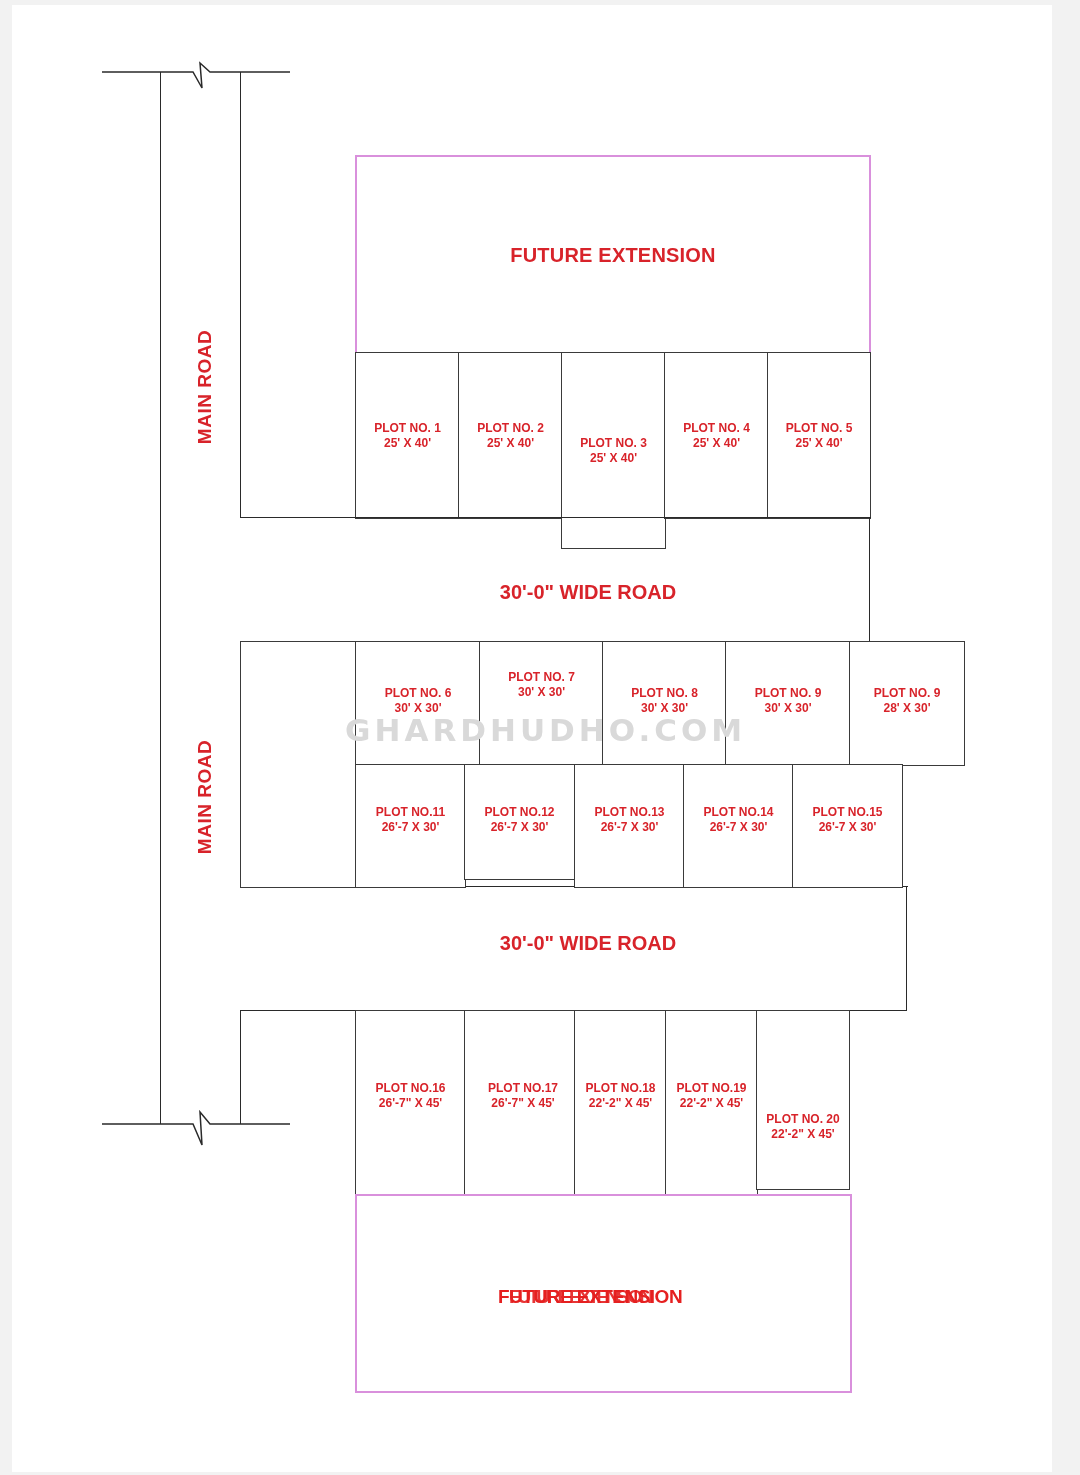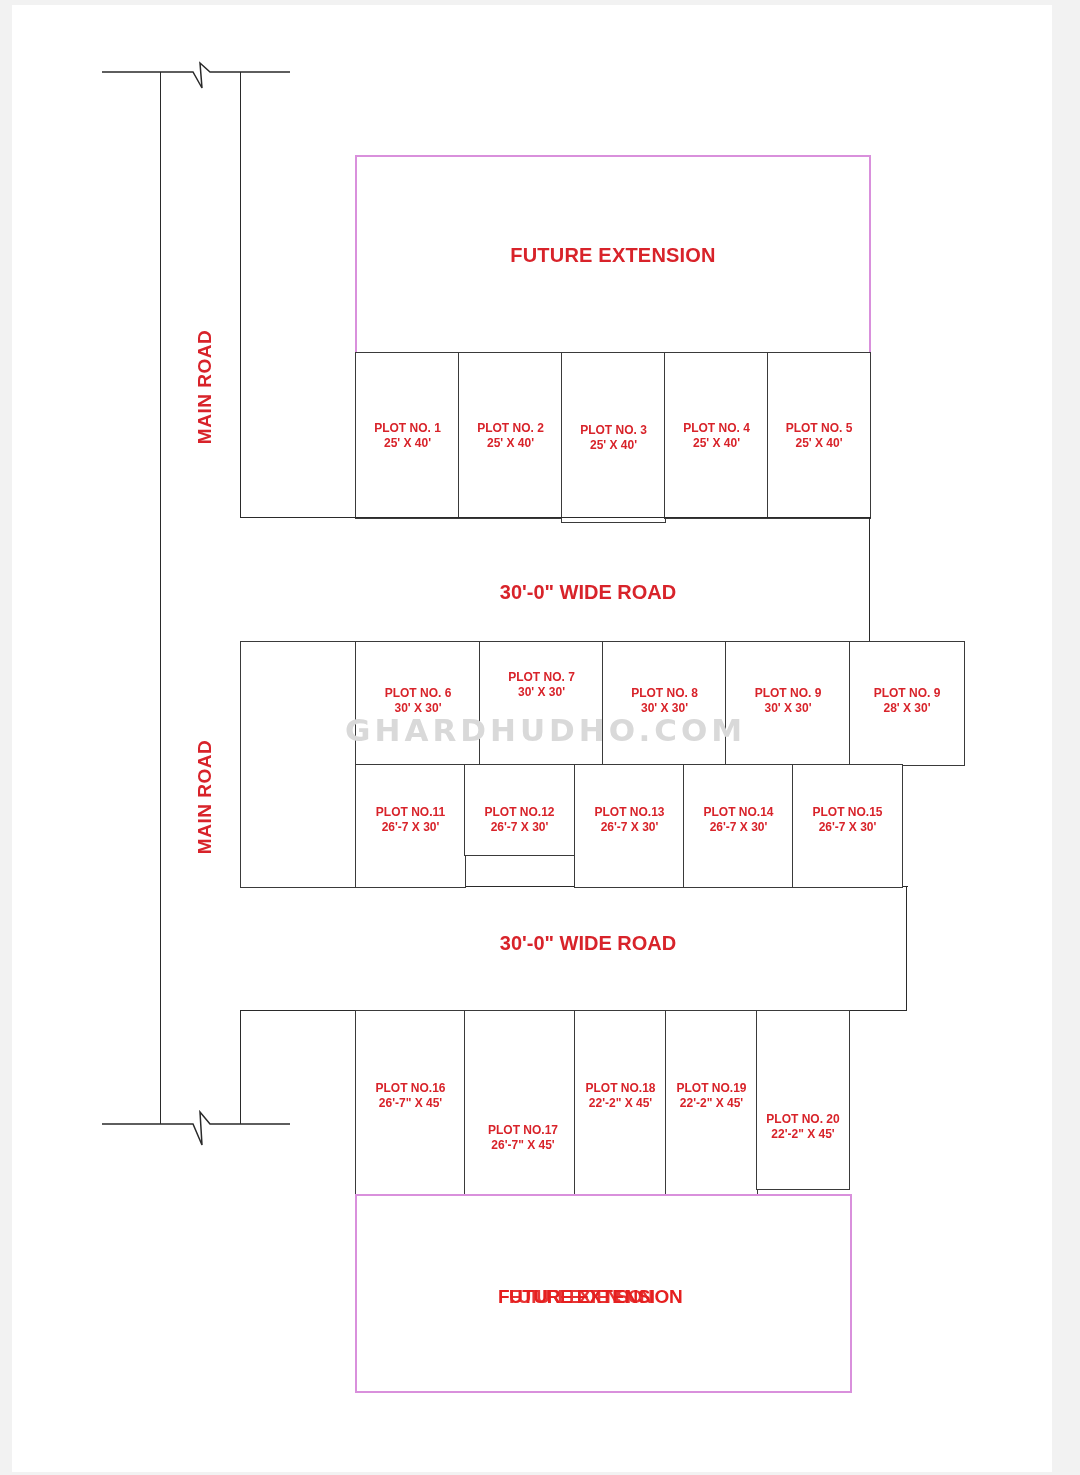--- a/index.html
+++ b/index.html
@@ -47,21 +47,21 @@
 </div>
 
 <div class="plot" style="left:355px; top:352px; width:105px; height:167px;">
   <span class="plot-label">PLOT NO. 1</span>
   <span class="plot-label">25' X 40'</span>
 </div>
 <div class="plot" style="left:458px; top:352px; width:105px; height:167px;">
   <span class="plot-label">PLOT NO. 2</span>
   <span class="plot-label">25' X 40'</span>
 </div>
-<div class="plot" style="left:561px; top:352px; width:105px; height:171px;">
+<div class="plot" style="left:561px; top:352px; width:105px; height:197px;">
   <span class="plot-label">PLOT NO. 3</span>
   <span class="plot-label">25' X 40'</span>
 </div>
 <div class="plot" style="left:664px; top:352px; width:105px; height:167px;">
   <span class="plot-label">PLOT NO. 4</span>
   <span class="plot-label">25' X 40'</span>
 </div>
 <div class="plot" style="left:767px; top:352px; width:104px; height:167px;">
   <span class="plot-label">PLOT NO. 5</span>
   <span class="plot-label">25' X 40'</span>
@@ -95,21 +95,21 @@
   <span class="plot-label">PLOT NO. 9</span>
   <span class="plot-label">28' X 30'</span>
 </div>
 
 <div class="watermark" style="left:345px; top:712px;">GHARDHUDHO.COM</div>
 
 <div class="plot" style="left:355px; top:764px; width:111px; height:124px; justify-content:flex-start; padding-top:40px;">
   <span class="plot-label">PLOT NO.11</span>
   <span class="plot-label">26'-7 X 30'</span>
 </div>
-<div class="plot" style="left:464px; top:764px; width:111px; height:92px; justify-content:flex-start; padding-top:40px;">
+<div class="plot" style="left:464px; top:764px; width:111px; height:116px; justify-content:flex-start; padding-top:40px;">
   <span class="plot-label">PLOT NO.12</span>
   <span class="plot-label">26'-7 X 30'</span>
 </div>
 <div class="plot" style="left:574px; top:764px; width:111px; height:124px; justify-content:flex-start; padding-top:40px;">
   <span class="plot-label">PLOT NO.13</span>
   <span class="plot-label">26'-7 X 30'</span>
 </div>
 <div class="plot" style="left:683px; top:764px; width:111px; height:124px; justify-content:flex-start; padding-top:40px;">
   <span class="plot-label">PLOT NO.14</span>
   <span class="plot-label">26'-7 X 30'</span>
@@ -120,21 +120,21 @@
 </div>
 
 <div class="vl" style="left:906px; top:886px; height:125px;"></div>
 <div class="hl" style="left:240px; top:1010px; width:667px;"></div>
 <div class="road-label" style="left:588px; top:932px;">30'-0" WIDE ROAD</div>
 
 <div class="plot" style="left:355px; top:1010px; width:111px; height:186px; justify-content:flex-start; padding-top:70px;">
   <span class="plot-label">PLOT NO.16</span>
   <span class="plot-label">26'-7" X 45'</span>
 </div>
-<div class="plot" style="left:464px; top:1010px; width:112px; height:186px; justify-content:center; padding-top:70px; padding-left:6px;">
+<div class="plot" style="left:464px; top:1010px; width:112px; height:186px; justify-content:flex-start; padding-top:70px; padding-left:6px;">
   <span class="plot-label">PLOT NO.17</span>
   <span class="plot-label">26'-7" X 45'</span>
 </div>
 <div class="plot" style="left:574px; top:1010px; width:93px; height:186px; justify-content:flex-start; padding-top:70px;">
   <span class="plot-label">PLOT NO.18</span>
   <span class="plot-label">22'-2" X 45'</span>
 </div>
 <div class="plot" style="left:665px; top:1010px; width:93px; height:186px; justify-content:flex-start; padding-top:70px;">
   <span class="plot-label">PLOT NO.19</span>
   <span class="plot-label">22'-2" X 45'</span>

